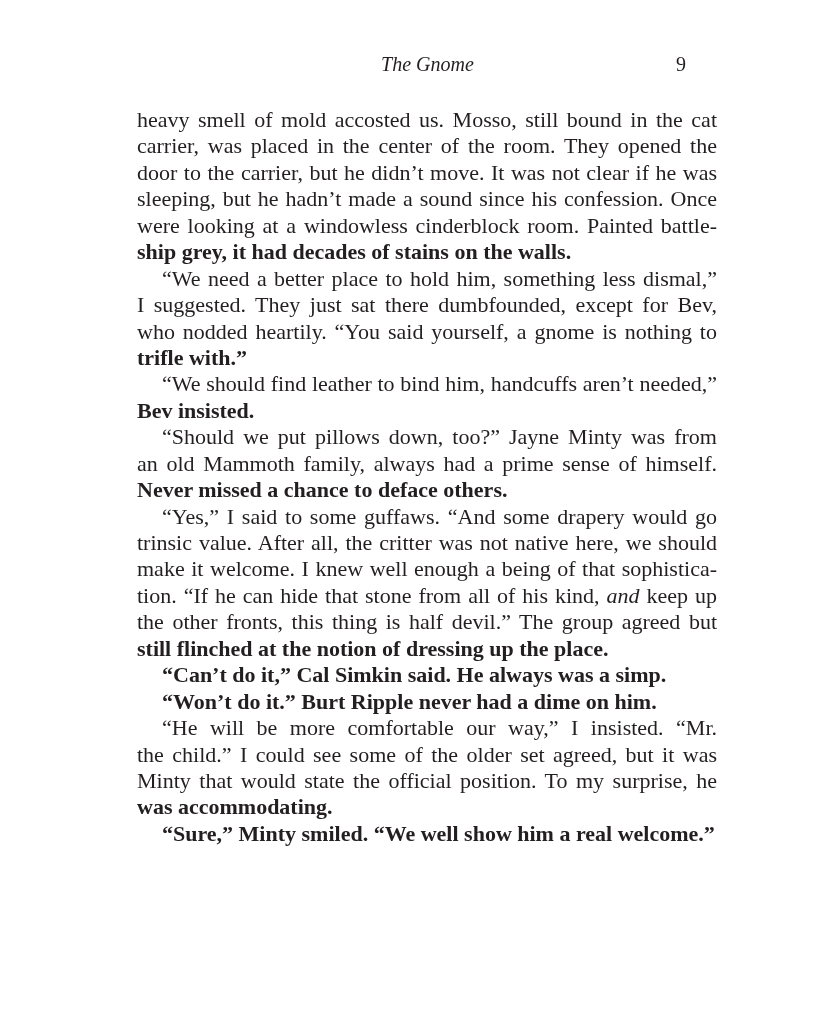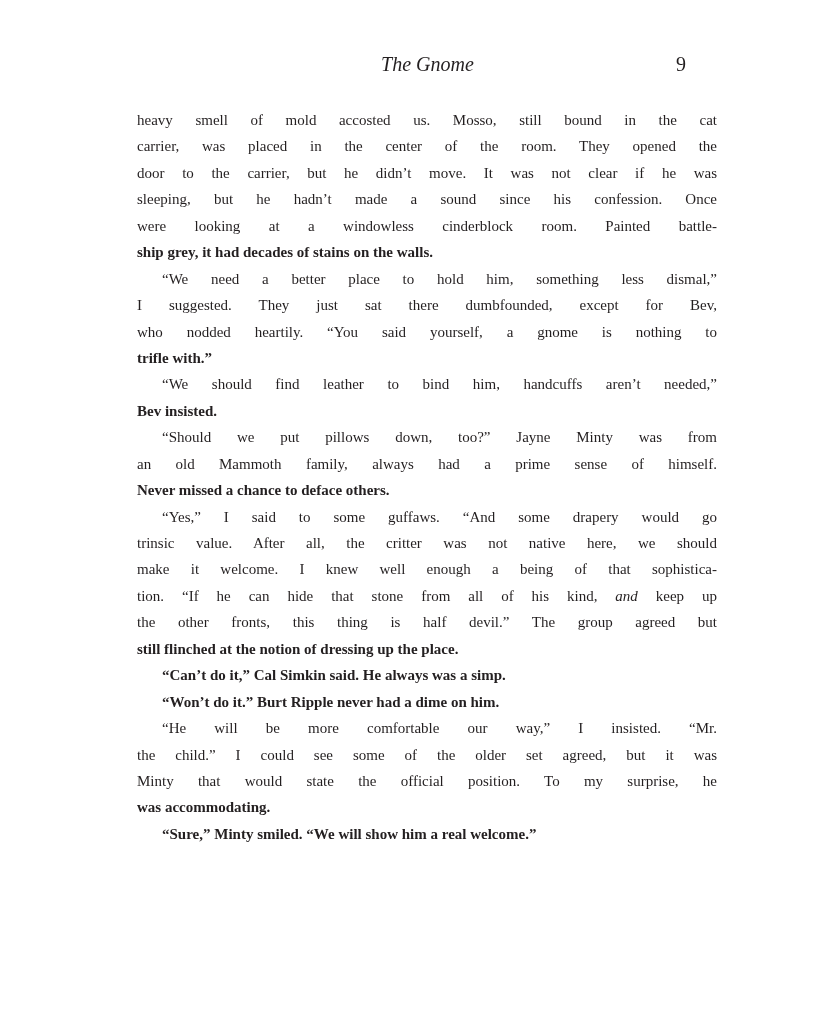--- a/index.html
+++ b/index.html
@@ -38,21 +38,21 @@
       line-height: 28px;
     }
     .text-block {
       position: absolute;
       top: 107px;
       left: 137px;
       width: 580px;
     }
     .line {
       display: block;
-      font-size: 15px;
+      font-size: 22px;
       line-height: 26.45px;
       height: 26.45px;
       white-space: nowrap;
       text-align: justify;
       text-align-last: justify;
       overflow: visible;
     }
     .line.last {
       text-align-last: left;
       font-weight: bold;
@@ -110,16 +110,16 @@
       <div>
         <span class="line indent last">“Won’t do it.” Burt Ripple never had a dime on him.</span>
       </div>
       <div>
         <span class="line indent">“He will be more comfortable our way,” I insisted. “Mr.</span>
         <span class="line">the child.” I could see some of the older set agreed, but it was</span>
         <span class="line">Minty that would state the official position. To my surprise, he</span>
         <span class="line last">was accommodating.</span>
       </div>
       <div>
-        <span class="line indent last">“Sure,” Minty smiled. “We will show him a real welcome.”</span>
+        <span class="line indent last">“Sure,” Minty smiled. “We well show him a real welcome.”</span>
       </div>
     </div>
 </div>
 
 </body></html>

